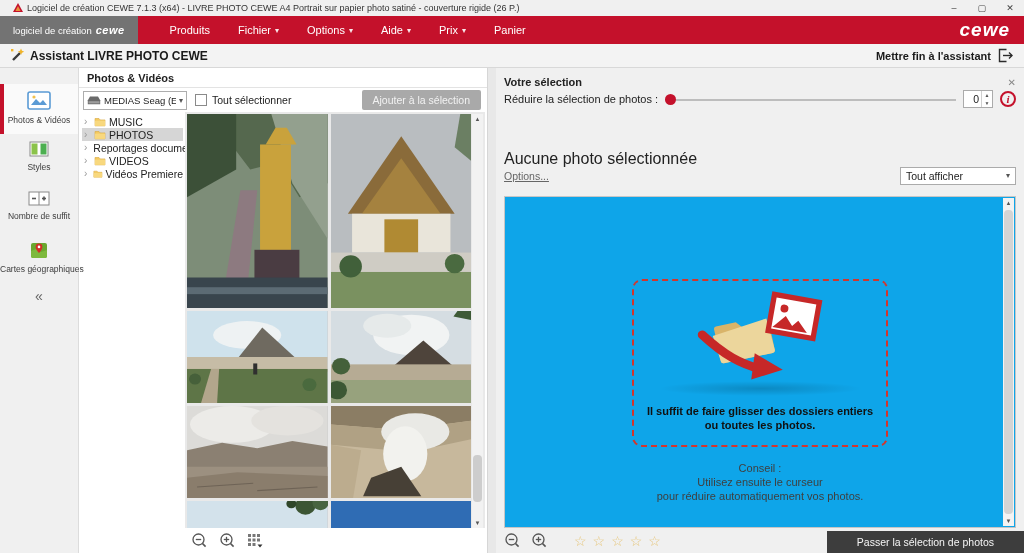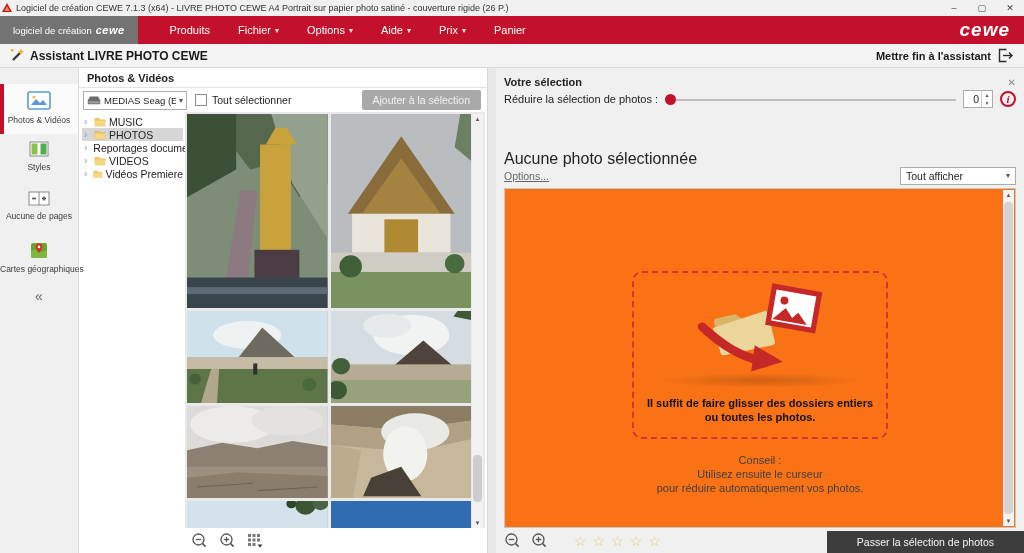--- a/index.html
+++ b/index.html
@@ -1,21 +1,21 @@
 <!DOCTYPE html>
 <html><head>
 <meta charset="utf-8">
 <style>
   * { margin:0; padding:0; box-sizing:border-box; }
   html,body { width:1024px; height:553px; overflow:hidden;
     font-family:"Liberation Sans", sans-serif; background:#f0f0f0; color:#222; }
 
   
   .titlebar { height:16px; background:#f0f0f0; display:flex; align-items:center;
-    padding-left:2px; font-size:9px; color:#333; }
+    padding-left:13px; font-size:9px; color:#333; }
   .titlebar .app-icon { width:10px; height:10px; margin-right:4px; flex:0 0 auto; }
   .titlebar .title-text { white-space:nowrap; overflow:hidden; }
   .win-controls { margin-left:auto; display:flex; height:16px; }
   .win-controls span { width:28px; text-align:center; font-size:9px; line-height:16px; color:#444; }
 
   
   .menubar { height:28px; background:#c4112b; display:flex; align-items:center; }
   .logo-box { background:#737373; height:28px; display:flex; align-items:center;
     padding:0 13px; color:#fff; font-size:9.5px; white-space:nowrap; }
   .logo-box b { font-style:italic; font-weight:bold; margin-left:4px; font-size:11px; letter-spacing:.5px; }
@@ -101,21 +101,21 @@
   .spinner .btns span { flex:1; font-size:5px; text-align:center; color:#555; line-height:8px; }
   .info-icon { width:16px; height:16px; border:2px solid #c4112b; border-radius:50%;
     color:#c4112b; font-weight:bold; font-size:11px; text-align:center; line-height:12px;
     font-family:"Liberation Serif", serif; font-style:italic; }
   .status-line { height:15px; font-size:16px; color:#222;margin-top:40px; }
   .options-row { height:21px; display:flex; align-items:center; }
   .options-link { font-size:10.5px; color:#666; text-decoration:underline; cursor:default; }
   .filter-combo { margin-left:auto; width:116px; height:18px; border:1px solid #ababab;
     background:#fff; display:flex; align-items:center; font-size:10.5px; padding:0 5px; cursor:default; }
   .filter-combo .caret { margin-left:auto; font-size:8px; color:#555; }
-  .list-box { flex:1; background:#f97316; border:1px solid #c6c6c6; margin-top:2px;
+  .list-box { flex:1; background:#0ea5e9; border:1px solid #c6c6c6; margin-top:10px;
     position:relative; overflow:hidden; }
   .list-scroll { position:absolute; top:1px; right:1px; bottom:1px; width:11px;
     background:#f3f3f3; display:flex; flex-direction:column; align-items:center; }
   .list-scroll .arr { font-size:6px; color:#555; height:10px; line-height:10px; }
   .list-scroll .track { flex:1; width:100%; position:relative; }
   .list-scroll .thumbbar { position:absolute; left:1px; right:1px; top:2px; bottom:2px;
     background:#d4d4d4; border-radius:4px; }
   .dropzone { position:absolute; left:50%; transform:translateX(-50%); top:82px;
     width:256px; height:168px; border:2px dashed #d3362c; border-radius:10px;
     text-align:center; }
@@ -219,21 +219,21 @@
       <span class="lbl">Styles</span>
     </div>
     <div class="side-item">
       <svg width="22" height="15" viewBox="0 0 22 15">
         <rect x="1" y="1" width="20" height="13" fill="#fff" stroke="#8a8a8a"></rect>
         <line x1="11" y1="1" x2="11" y2="14" stroke="#8a8a8a"></line>
         <line x1="4" y1="7.5" x2="8" y2="7.5" stroke="#555" stroke-width="1.6"></line>
         <line x1="14" y1="7.5" x2="18" y2="7.5" stroke="#555" stroke-width="1.6"></line>
         <line x1="16" y1="5.5" x2="16" y2="9.5" stroke="#555" stroke-width="1.6"></line>
       </svg>
-      <span class="lbl">Aucune de pages</span>
+      <span class="lbl">Nombre de suffit</span>
     </div>
     <div class="side-item">
       <svg width="18" height="18" viewBox="0 0 18 18">
         <rect x="1" y="2" width="16" height="15" rx="2" fill="#6aa72e"></rect>
         <path d="M1 10 l5 -2 5 3 6 -2 v6 a2 2 0 0 1 -2 2 h-12 a2 2 0 0 1 -2 -2 z" fill="#7db93c"></path>
         <path d="M9 2.5 a3.4 3.4 0 0 1 3.4 3.4 c0 2.6 -3.4 6 -3.4 6 s-3.4 -3.4 -3.4 -6 A3.4 3.4 0 0 1 9 2.5 z" fill="#d22f27"></path>
         <circle cx="9" cy="5.9" r="1.3" fill="#fff"></circle>
       </svg>
       <span class="lbl">Cartes géographiques</span>
     </div>

